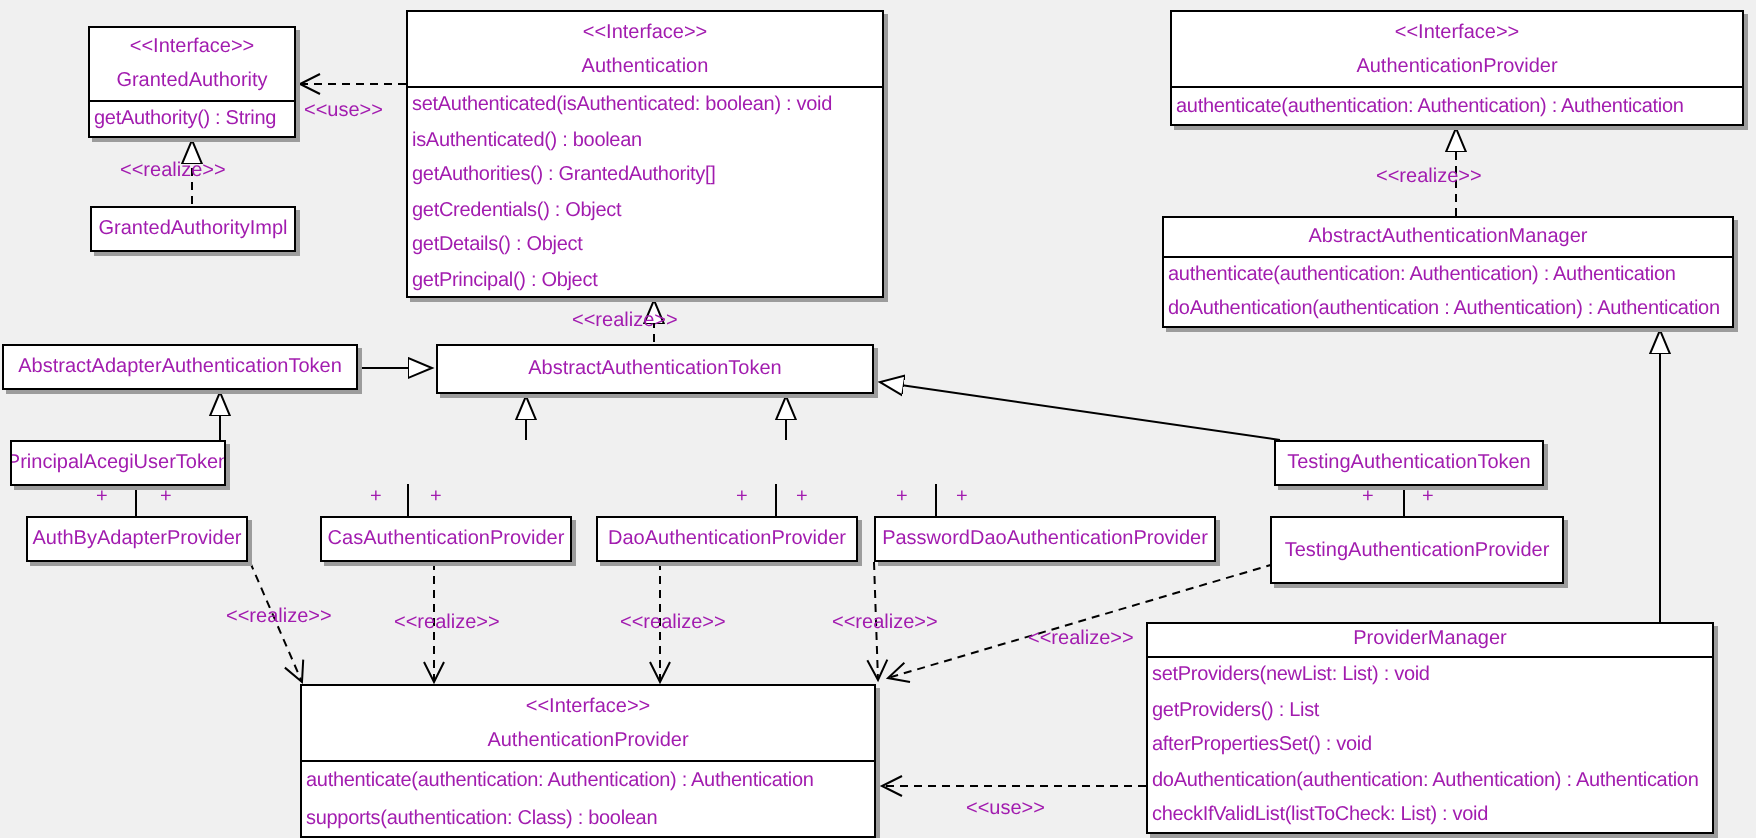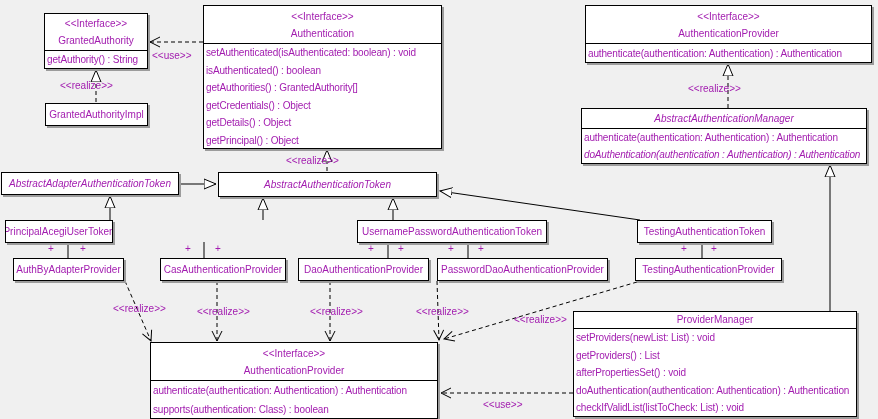--- a/index.html
+++ b/index.html
@@ -7,21 +7,21 @@
          font-family:"Liberation Sans",sans-serif;color:#a21caf;}
   svg.wires{position:absolute;left:0;top:0;z-index:1;}
   .box{position:absolute;box-sizing:border-box;background:#fff;border:1px solid #000;
        box-shadow:2px 2px 0 #9c9c9c;font-size:10px;z-index:2;}
   .hdr{display:flex;flex-direction:column;align-items:center;justify-content:center;
        text-align:center;white-space:nowrap;overflow:hidden;}
   .hdr .ln{line-height:17px;}
   .single{display:flex;align-items:center;justify-content:center;white-space:nowrap;overflow:hidden;}
   .meths{border-top:1px solid #000;overflow:hidden;}
   .mrow{white-space:nowrap;overflow:hidden;padding-left:2px;letter-spacing:-0.15px;}
-  .it{font-style:italic;}
+  .it{}
   .edge-label{position:absolute;font-size:10px;white-space:nowrap;z-index:3;}
 </style>
 </head>
 <body>
 
 <div class="stage">
 
   <svg class="wires" width="878" height="419" viewBox="0 0 878 419">
     <defs>
       <marker id="tri" markerUnits="userSpaceOnUse" markerWidth="15" markerHeight="14" refX="12" refY="6" orient="auto">
@@ -156,23 +156,20 @@
 
   <div class="box single" style="left:218px;top:172px;width:219px;height:25px">
     <div class="it">AbstractAuthenticationToken</div>
   </div>
 
   <div class="box single" style="left:5px;top:220px;width:108px;height:23px">
     <div>PrincipalAcegiUserToken</div>
   </div>
 
 
-  <div class="box single" style="left:357px;top:220px;width:190px;height:23px">
-    <div>UsernamePasswordAuthenticationToken</div>
-  </div>
 
   <div class="box single" style="left:637px;top:220px;width:135px;height:23px">
     <div>TestingAuthenticationToken</div>
   </div>
 
   <div class="box single" style="left:13px;top:258px;width:111px;height:23px">
     <div>AuthByAdapterProvider</div>
   </div>
 
   <div class="box single" style="left:160px;top:258px;width:126px;height:23px">
@@ -180,21 +177,21 @@
   </div>
 
   <div class="box single" style="left:298px;top:258px;width:131px;height:23px">
     <div>DaoAuthenticationProvider</div>
   </div>
 
   <div class="box single" style="left:437px;top:258px;width:171px;height:23px">
     <div>PasswordDaoAuthenticationProvider</div>
   </div>
 
-  <div class="box single" style="left:635px;top:258px;width:147px;height:23px">
+  <div class="box single" style="left:635px;top:258px;width:147px;height:34px">
     <div>TestingAuthenticationProvider</div>
   </div>
 
   <div class="box" style="left:150px;top:342px;width:288px;height:77px">
     <div class="hdr" style="height:37px">
       <div class="ln">&lt;&lt;Interface&gt;&gt;</div>
       <div class="ln">AuthenticationProvider</div>
     </div>
     <div class="meths" style="line-height:19px">
       <div class="mrow">authenticate(authentication: Authentication) : Authentication</div>

